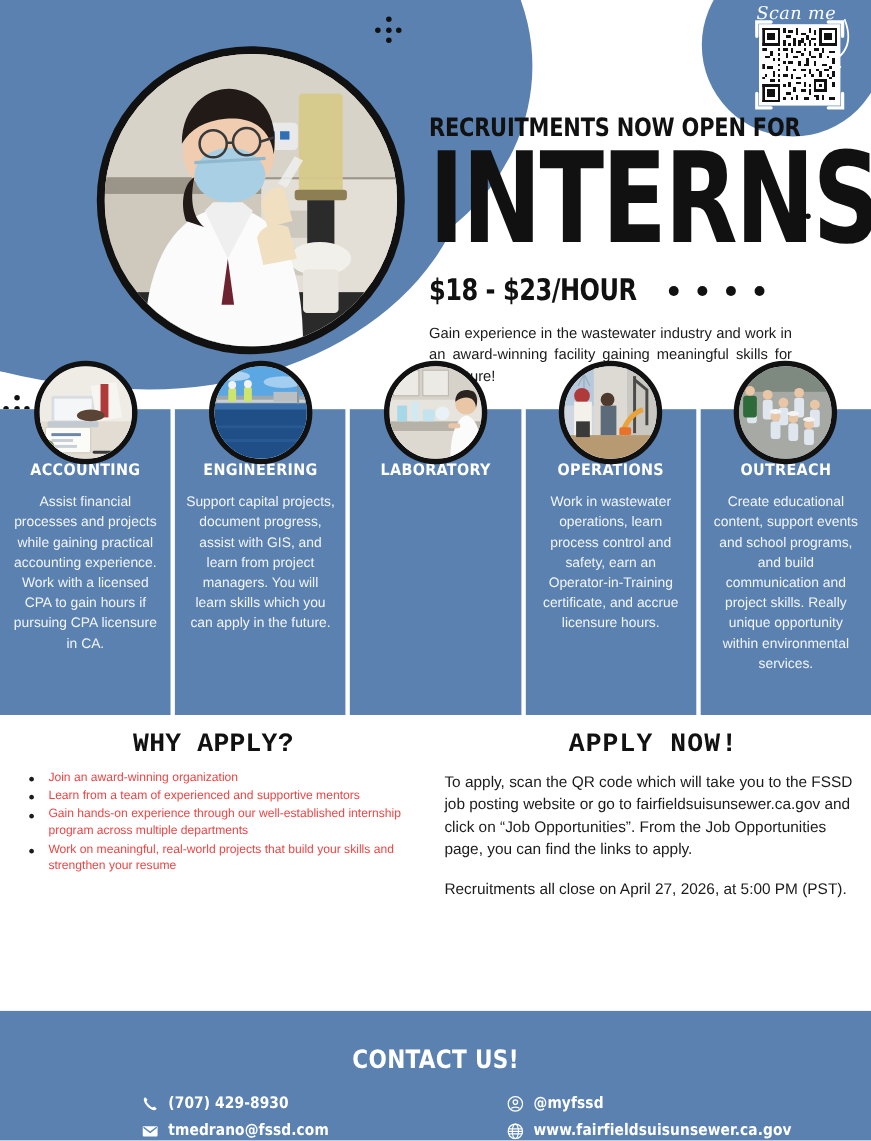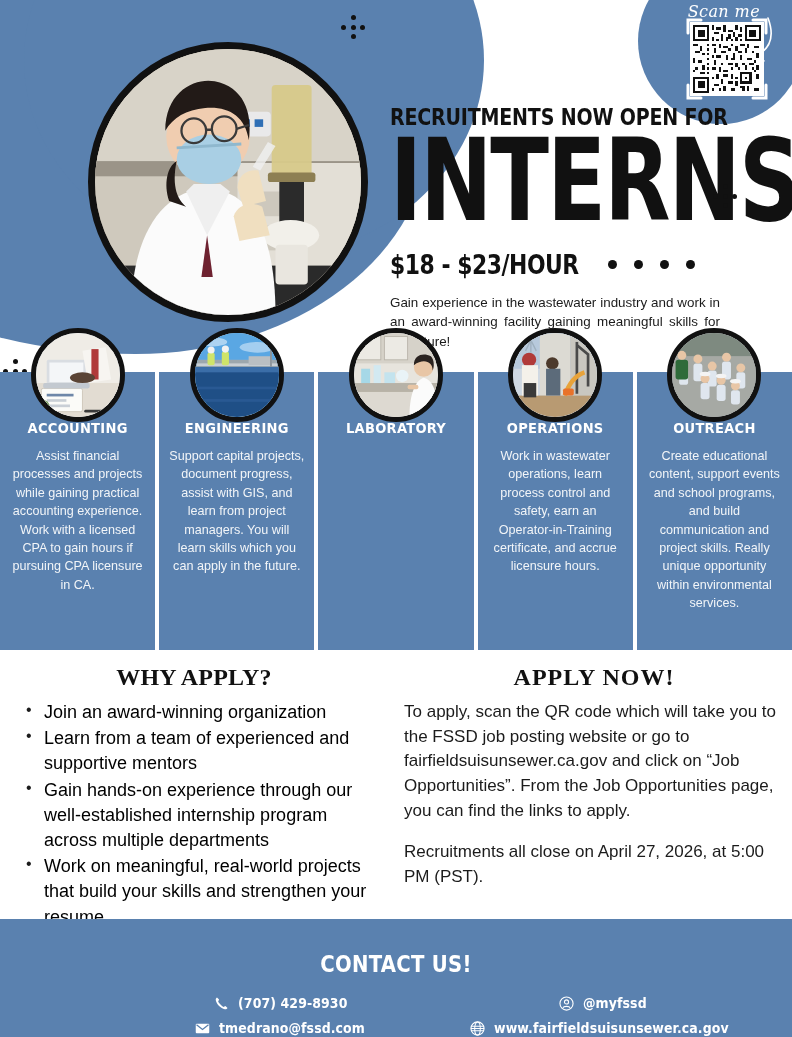--- a/index.html
+++ b/index.html
@@ -225,49 +225,49 @@
     position: relative;
     width: 792px;
     height: 200px;
     padding: 14px 0 0;
     display: flex;
   }
   .col-left  { width: 396px; padding: 0 24px 0 16px; }
   .col-right { width: 396px; padding: 0 8px 0 8px; }
 
   .h2 {
-    font-family: Liberation Serif, serif;
+    font-family: Liberation Mono, monospace;
     font-weight: 700;
     font-size: 24px;
     color: #111111;
     text-align: center;
     letter-spacing: .2px;
     margin-bottom: 9px;
   }
   .h2.wide { letter-spacing: 1px; }
 
   ul.why { list-style: none; padding-left: 6px; }
   ul.why li {
     position: relative;
     padding-left: 22px;
-    font-size: 18px;
+    font-size: 11px;
     line-height: 1.4;
-    color: #000000;
+    color: #ef4444;
     margin-bottom: 1px;
   }
   ul.why li:before {
     content: "•";
     position: absolute;
     left: 4px; top: -1px;
     font-size: 16px;
     color: #1b1b1b;
   }
 
   .apply-p {
-    font-size: 17px;
+    font-size: 14px;
     line-height: 1.45;
     color: #1b1b1b;
   }
   .apply-p.second { margin-top: 17px; }
 
   
   .footer {
     position: absolute;
     left: 0; bottom: 0;
     width: 792px;
@@ -289,21 +289,20 @@
     margin-top: 18px;
     padding-left: 128px;
   }
   .contact-col { width: 310px; }
   .contact-col.right { padding-left: 22px; }
   .contact-row {
     display: flex;
     align-items: center;
     gap: 9px;
     margin-bottom: 9px;
-    justify-content: center;
   }
   .contact-row .ico {
     width: 16px; height: 16px;
     display: flex; align-items: center; justify-content: center;
     color: #ffffff; flex: none;
   }
   .contact-row .ico svg { width: 15px; height: 15px; display: block; }
   .contact-row span.txt {
     font-family: "DejaVu Sans Condensed", "Liberation Sans Narrow", "Liberation Sans", sans-serif;
     font-weight: 700;

